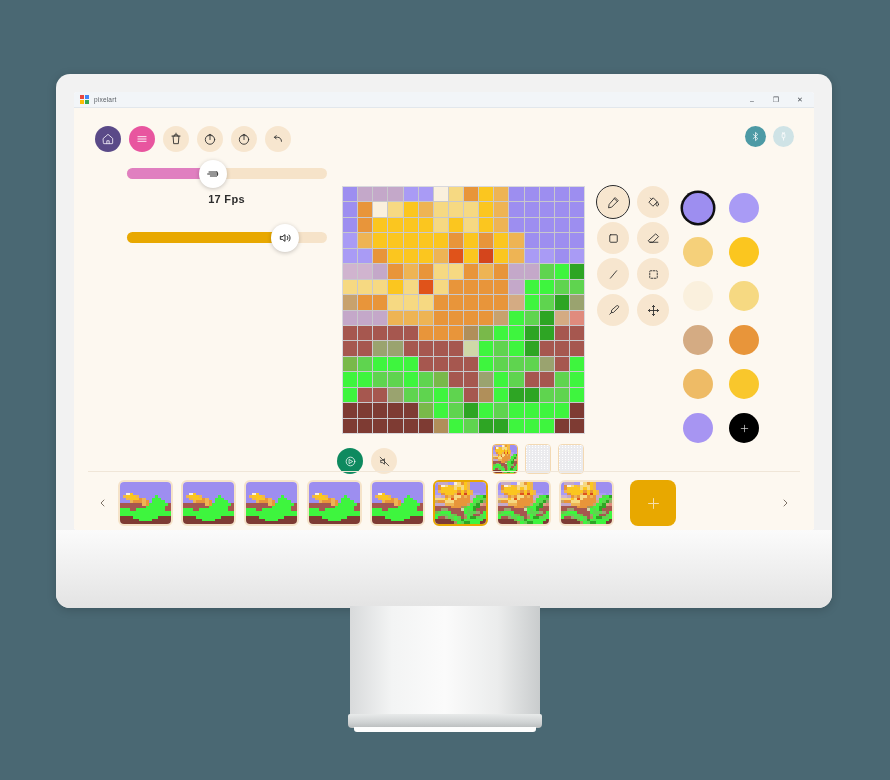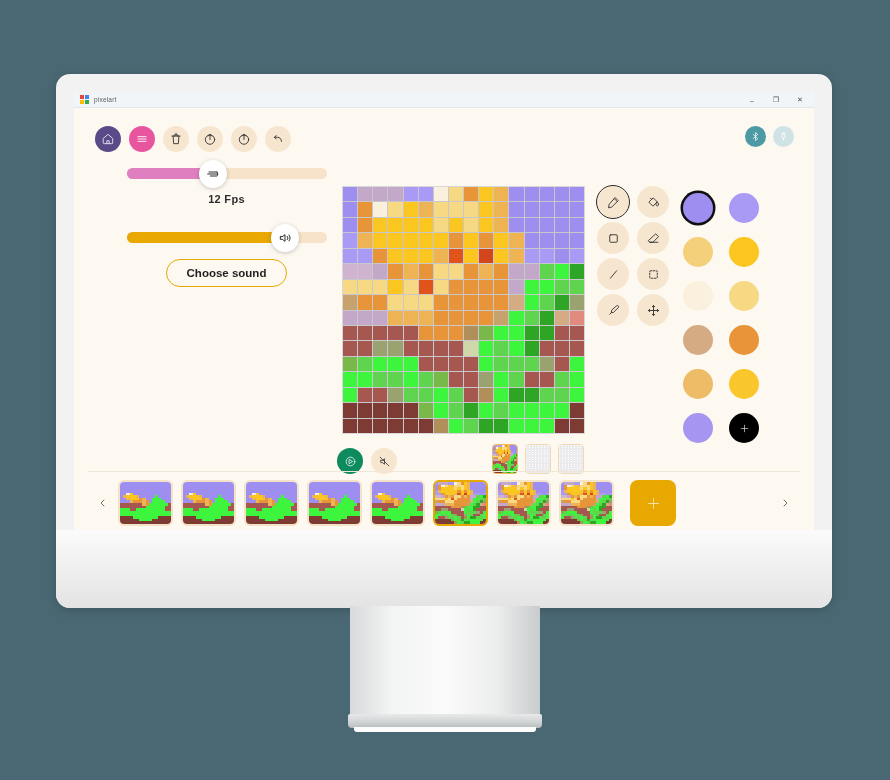--- a/index.html
+++ b/index.html
@@ -272,36 +272,35 @@
           <div class="track">
             <div class="fill pink" id="fps-fill" style="width: 43%; background: rgb(224, 127, 192);"></div>
           </div>
           <div class="knob" id="fps-knob" style="left: 43%;">
             <svg viewBox="0 0 24 24">
                 <path d="M6 9h12M4 12h14M8 15h9"></path>
                 <path d="M18 9a4 4 0 0 1 0 6"></path>
               </svg>
           </div>
         </div>
-        <div id="fps-label">12 Fps</div>
+        <div id="fps-label">17 Fps</div>
 
         <div class="slider-row" style="margin-top:27px">
           <div class="track">
             <div class="fill gold" id="vol-fill" style="width: 79%; background: rgb(232, 168, 0);"></div>
           </div>
           <div class="knob" id="vol-knob" style="left: 79%;">
             <svg viewBox="0 0 24 24">
                 <path d="M5 10v4h3l4 3V7l-4 3z"></path>
                 <path d="M15.5 9.5a3.5 3.5 0 0 1 0 5"></path>
                 <path d="M18 7.5a6.5 6.5 0 0 1 0 9"></path>
               </svg>
           </div>
         </div>
 
-        <button id="choose-sound">Choose sound</button>
       </div>
 
       <div id="canvas-wrap">
         <div id="pixel-grid">
             <div style="background: rgb(157, 142, 240);"></div>
             <div style="background: rgb(196, 168, 201);"></div>
             <div style="background: rgb(196, 168, 201);"></div>
             <div style="background: rgb(196, 168, 201);"></div>
             <div style="background: rgb(169, 155, 245);"></div>
             <div style="background: rgb(169, 155, 245);"></div>

